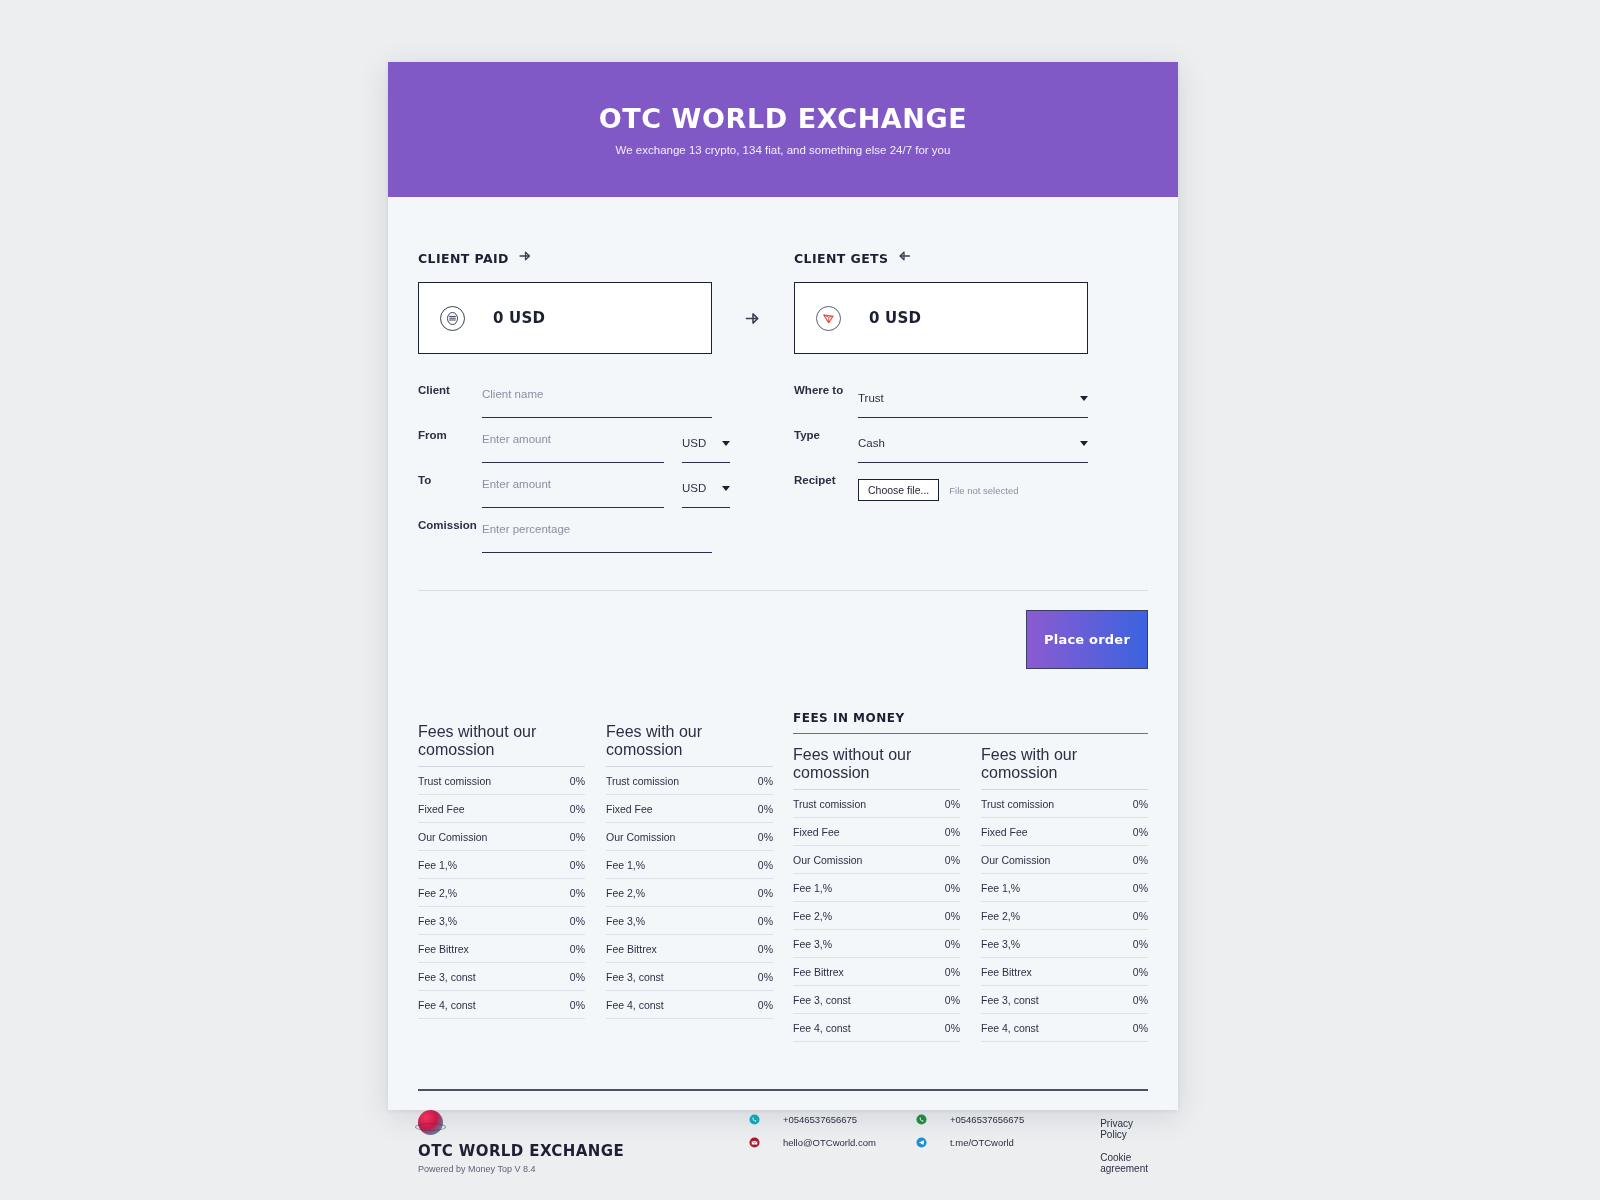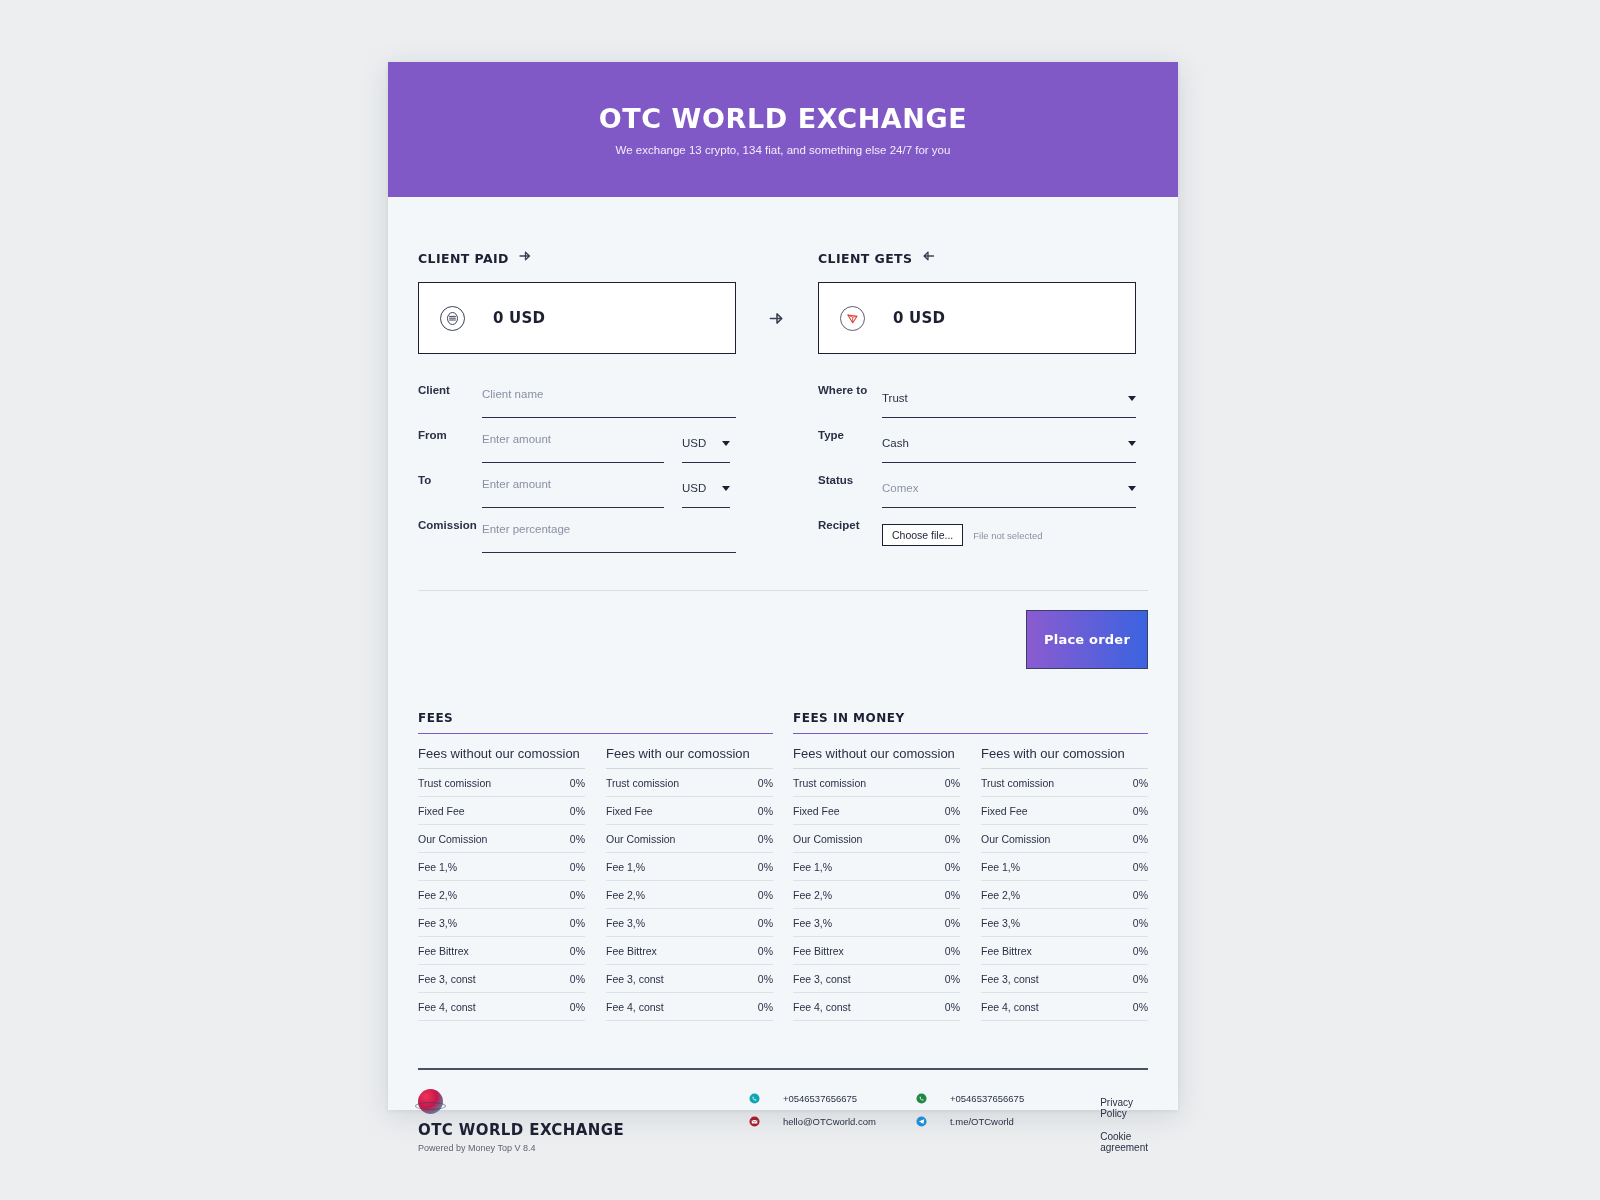--- a/index.html
+++ b/index.html
@@ -34,21 +34,21 @@
   .hero-sub {
     color: #f3eefc;
     font-size: 11.5px;
     margin-top: 10px;
     font-family: "Liberation Sans", sans-serif;
   }
 
   
   .body-wrap { padding: 52px 30px 0 30px; }
   .cols { display: flex; gap: 0; }
-  .col { width: 318px; }
+  .col { width: 294px; }
   .col-gap { width: 82px; }
 
   .col-head {
     display: flex; align-items: center; gap: 9px;
     height: 18px;
     margin-bottom: 15px;
   }
   .col-head .lbl {
     font-size: 12.5px;
     font-weight: bold;
@@ -160,21 +160,21 @@
     font-size: 12px; font-weight: bold;
     letter-spacing: 0.5px;
     color: #1d2033;
     font-family: "DejaVu Sans", sans-serif;
     padding-bottom: 8px;
     border-bottom: 1.6px solid #8059c7;
   }
   .fees-cols { display: flex; gap: 21px; margin-top: 12px; }
   .fees-col { flex: 1; }
   .fees-col-head {
-    font-size: 13px; color: #2b2f45;
+    font-size: 16px; color: #2b2f45;
     padding-bottom: 7px;
     border-bottom: 1px solid #d3d7e0;
   }
   .fee-row {
     display: flex; justify-content: space-between;
     font-size: 10.5px; color: #2b2f45;
     padding: 8px 0 7px 0;
     border-bottom: 1px solid #dde1e8;
   }
 
@@ -326,47 +326,39 @@
         </div>
 
         <div class="frow">
           <span class="flabel">Type</span>
           <span class="fctrl sel">
             <span class="vl">Cash</span>
             <span class="caret"></span>
           </span>
         </div>
 
-        <div class="frow">
-          <span class="flabel">Status</span>
-          <span class="fctrl sel">
-            <span class="vl muted">Comex</span>
-            <span class="caret"></span>
-          </span>
-        </div>
 
         <div class="frow">
           <span class="flabel">Recipet</span>
           <span class="file-row">
             <span class="file-btn">Choose file...</span>
             <span class="file-note">File not selected</span>
           </span>
         </div>
       </div>
     </div>
 
     <div class="divider"></div>
     <div class="order-row">
       <button class="place-btn">Place order</button>
     </div>
 
     <div class="fees-wrap">
 
       <div class="fees-sect">
-        <div class="fees-title">FEES</div>
         <div class="fees-cols">
           <div class="fees-col">
             <div class="fees-col-head">Fees without our comossion</div>
             <div>
               <div class="fee-row">
                   <span>Trust comission</span>
                   <span>0%</span>
                 </div>
               <div class="fee-row">
                   <span>Fixed Fee</span>

